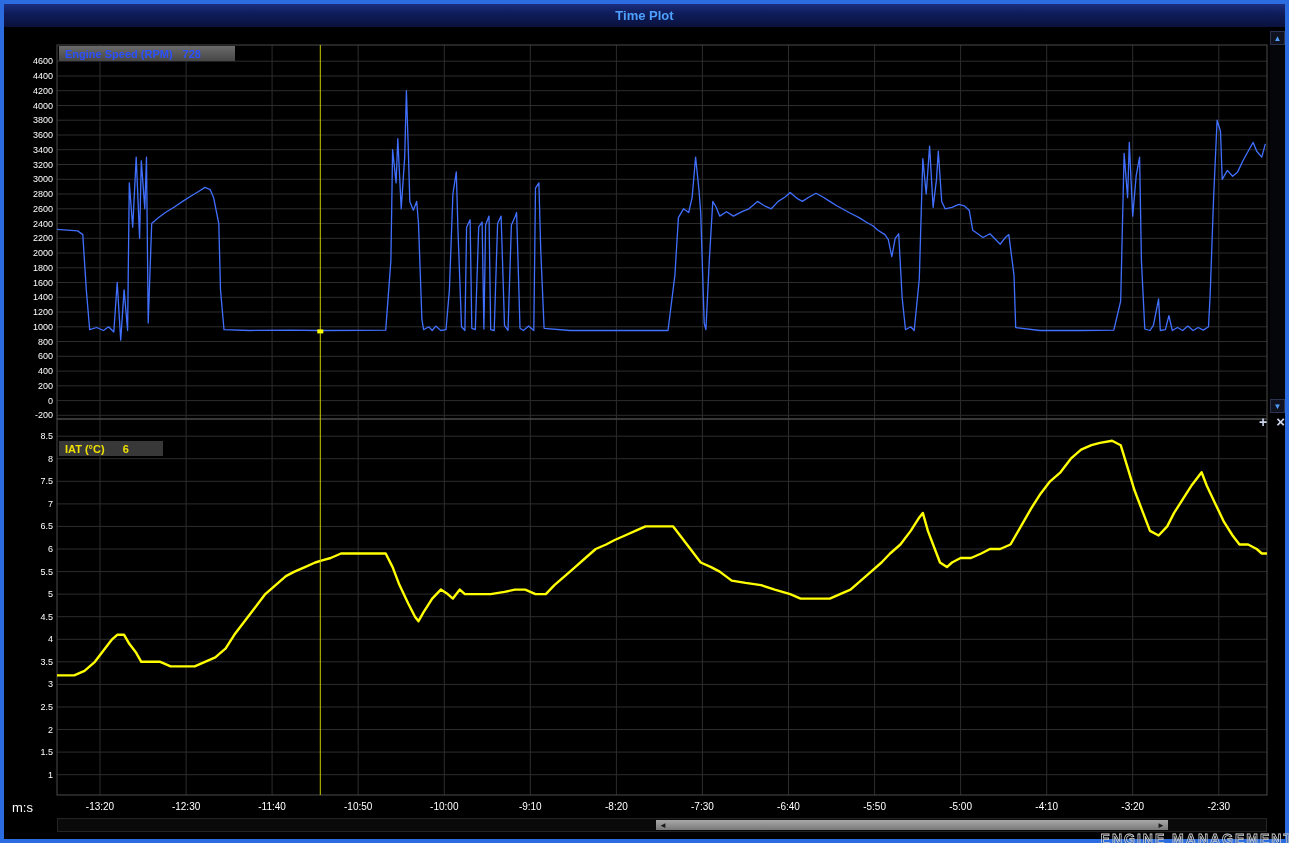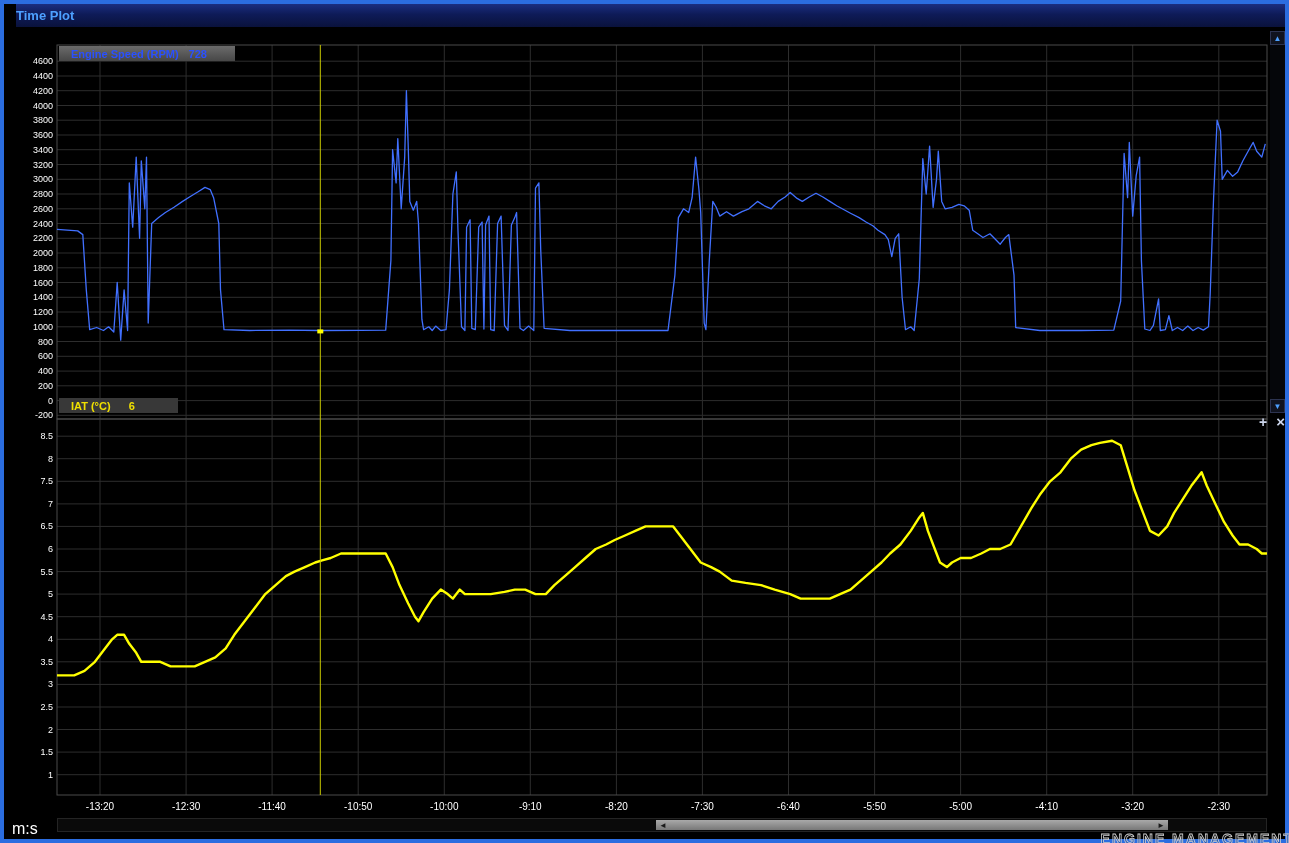--- a/index.html
+++ b/index.html
@@ -1,38 +1,38 @@
 <!DOCTYPE html>
 <html><head>
 <meta charset="utf-8">
 <style>
   *{margin:0;padding:0;box-sizing:border-box}
   html,body{width:1289px;height:843px;background:#000;overflow:hidden;
     font-family:"Liberation Sans",sans-serif}
   .window{position:absolute;inset:0;background:#000}
   .border-overlay{position:absolute;inset:0;border:4px solid #2b6de0;pointer-events:none;z-index:8}
-  .titlebar{position:absolute;top:4px;left:16px;right:4px;height:23px;z-index:9;
+  .titlebar{position:absolute;top:4px;left:4px;right:4px;height:23px;z-index:9;
     background:linear-gradient(180deg,#1b2e80 0%,#0e1b58 45%,#0a123c 100%);
-    display:flex;align-items:center;justify-content:flex-start}
+    display:flex;align-items:center;justify-content:center}
   .title{color:#4da0ff;font-size:13px;font-weight:bold}
   .win-icons{position:absolute;right:4px;top:0;height:100%;display:flex;align-items:center;gap:9px;
     color:#cdd6ec;z-index:10}
   .win-icon{cursor:pointer;line-height:1}
   .move-glyph{font-size:14px;font-weight:bold}
   .close-glyph{font-size:15px;font-weight:bold}
   .logged{position:absolute;top:29px;left:0;right:20px;text-align:center;
     color:#ff2222;font-size:11px;z-index:3}
   #plot-svg{position:absolute;left:0;top:0;z-index:2}
   svg text{font-family:"Liberation Sans",sans-serif}
   .chip{position:absolute;z-index:4;font-size:11px;font-weight:bold;height:15px;
-    display:flex;align-items:center;padding:0 12px;cursor:pointer;white-space:nowrap}
+    display:flex;align-items:center;padding:0 6px;cursor:pointer;white-space:nowrap}
   .chip-rpm{left:59px;top:46px;width:176px;gap:10px;
     background:linear-gradient(180deg,#6b6b6b,#474747);color:#2a50ff}
-  .chip-iat{left:59px;top:398px;width:119px;gap:18px;background:#383838;color:#f0e000}
-  .ms-label{position:absolute;left:12px;top:820px;color:#fff;font-size:16px;z-index:3}
+  .chip-iat{left:59px;top:441px;width:104px;gap:18px;background:#383838;color:#f0e000}
+  .ms-label{position:absolute;left:12px;top:800px;color:#fff;font-size:13px;z-index:3}
   .vscroll{position:absolute;left:1270px;top:31px;width:15px;height:382px;z-index:3;
     display:flex;flex-direction:column}
   .vbtn{height:14px;background:#10131f;border:1px solid #2c3350;color:#4da0ff;
     font-size:8px;display:flex;align-items:center;justify-content:center;cursor:pointer}
   .vtrack{flex:1;background:#05060a}
   .hscroll{position:absolute;left:57px;top:818px;width:1210px;height:14px;z-index:3;
     background:#0a0a0a;border:1px solid #242424}
   .hthumb{position:absolute;left:598px;top:1px;bottom:1px;width:512px;cursor:pointer;
     background:linear-gradient(180deg,#a9a9a9,#787878);
     display:flex;align-items:center;justify-content:space-between;

